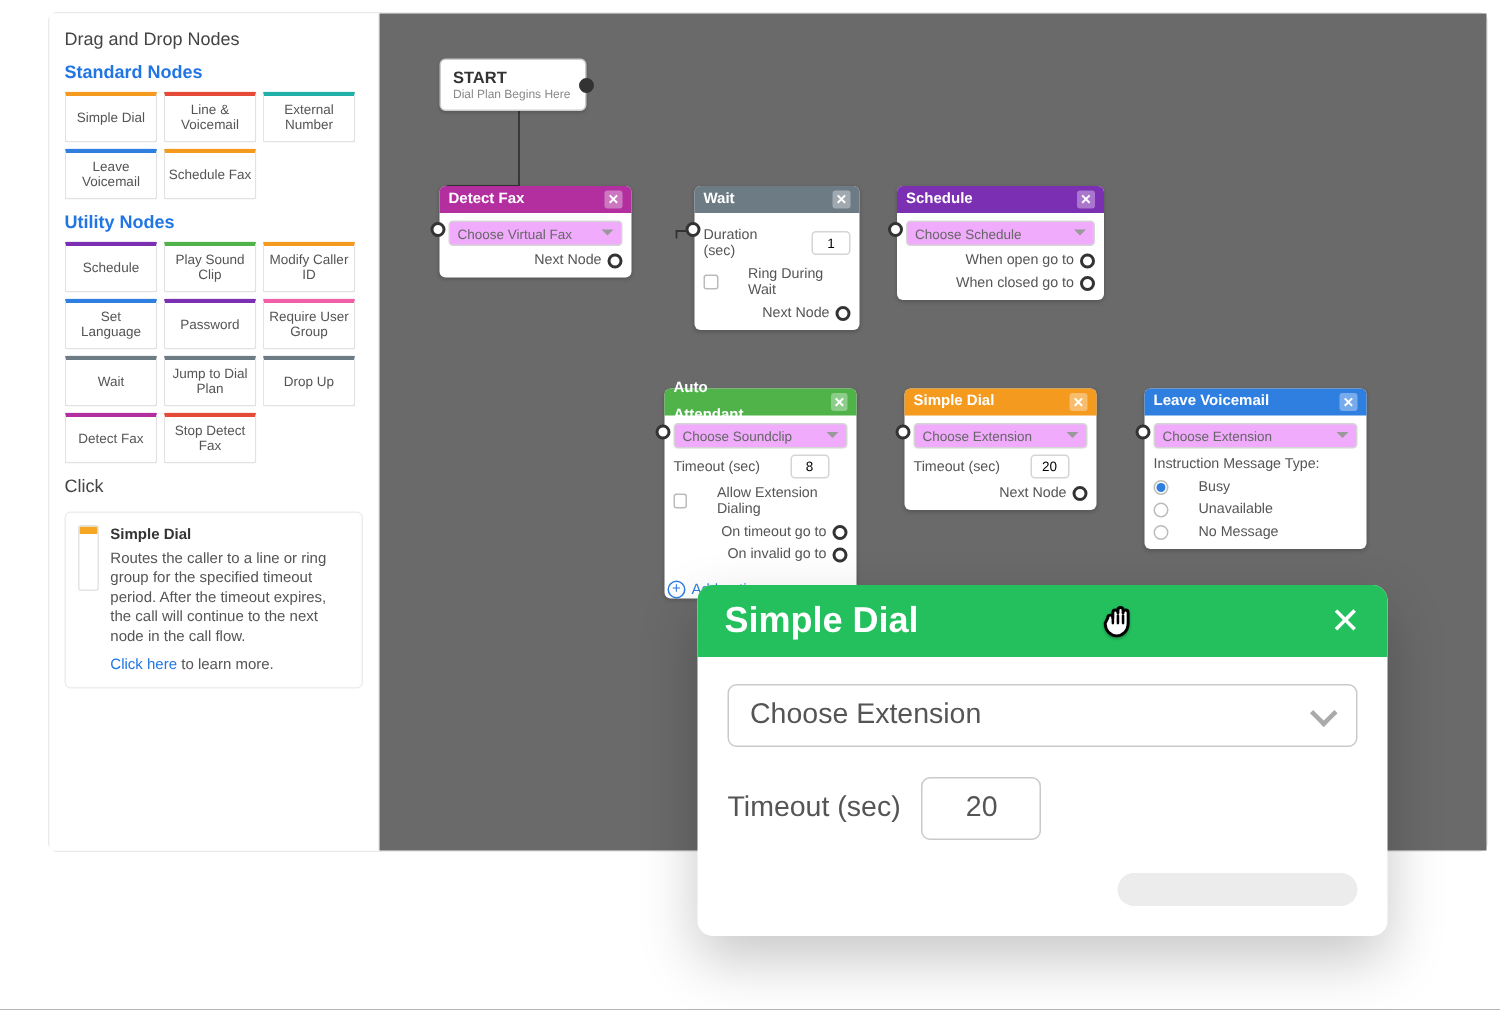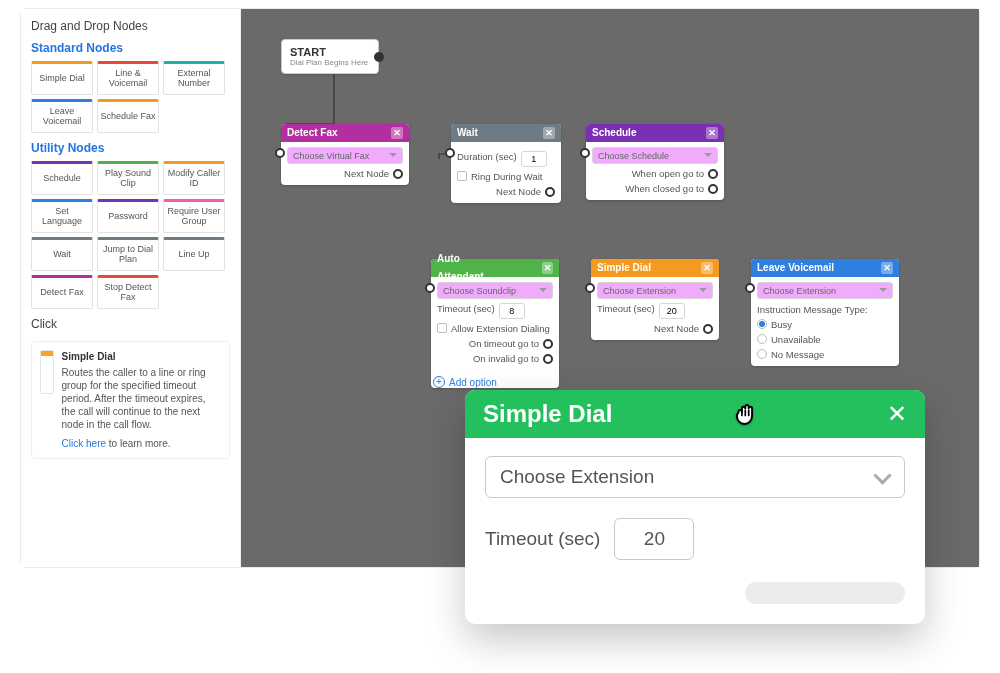--- a/index.html
+++ b/index.html
@@ -8,21 +8,21 @@
     background: #fff;
     font-size: 12px;
     color: #444;
     width: 1000px;
   }
 
   .stage {
     position: relative;
     width: 960px;
     height: 560px;
-    margin: 8px 20px;
+    margin: 8px 32px;
     background: #fbfbfb;
     border: 1px solid #eaeaea;
     border-radius: 6px;
     overflow: visible;
   }
 
   
   .sidebar {
     position: absolute;
     left: 0; top: 0;
@@ -131,21 +131,21 @@
     cursor:pointer;
   }
   .sel::after {
     content:"";
     position:absolute;
     right:5px; top:5px;
     border:4px solid transparent;
     border-top-color:#999;
   }
 
-  .row { display:flex; align-items:flex-start; gap:4px; margin-top:4px; font-size:9.5px; color:#555;}
+  .row { display:flex; align-items:center; gap:20px; margin-top:4px; font-size:9.5px; color:#555;}
   .mini-input {
     width: 26px; height: 16px;
     border: 1px solid #d5d5d5;
     border-radius: 3px;
     font-size: 9px;
     padding: 0 3px;
     text-align:center;
   }
   .port-row { display:flex; align-items:center; justify-content:flex-end; gap:4px; margin-top:4px; font-size:9.5px; color:#555;}
   .port { width:10px;height:10px;border-radius:50%;border:2px solid #333;background:#fff;display:inline-block; }
@@ -257,21 +257,21 @@
     <div class="section-title">Utility Nodes</div>
     <div class="palette" id="pal-utility">
         <div class="pn c-purple">Schedule</div>
         <div class="pn c-green">Play Sound Clip</div>
         <div class="pn c-orange">Modify Caller ID</div>
         <div class="pn c-blue">Set Language</div>
         <div class="pn c-purple">Password</div>
         <div class="pn c-pink">Require User Group</div>
         <div class="pn c-gray">Wait</div>
         <div class="pn c-gray">Jump to Dial Plan</div>
-        <div class="pn c-gray">Line Up</div>
+        <div class="pn c-gray">Drop Up</div>
         <div class="pn c-magenta">Detect Fax</div>
         <div class="pn c-red">Stop Detect Fax</div>
       </div>
 
     <div class="section-title" style="color:#444;font-weight:500">Click</div>
     <div class="hint-box">
       <div class="thumb"></div>
       <div class="text">
         <span class="title">Simple Dial</span>
         <span>Routes the caller to a line or ring group for the specified timeout period. After the timeout expires, the call will continue to the next node in the call flow.</span>

